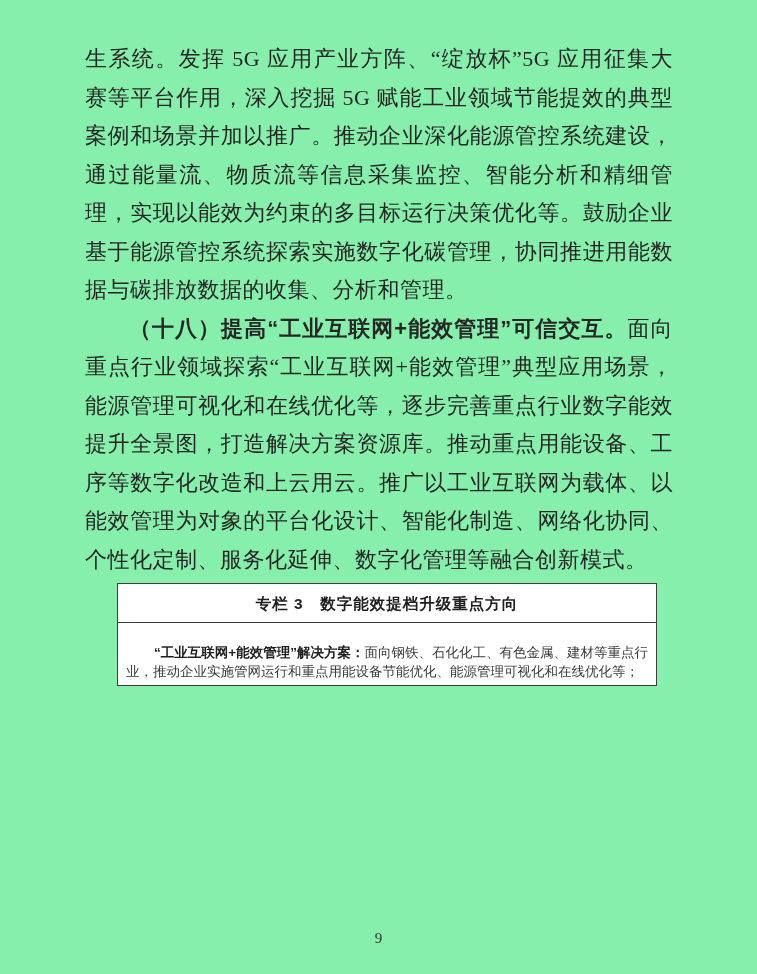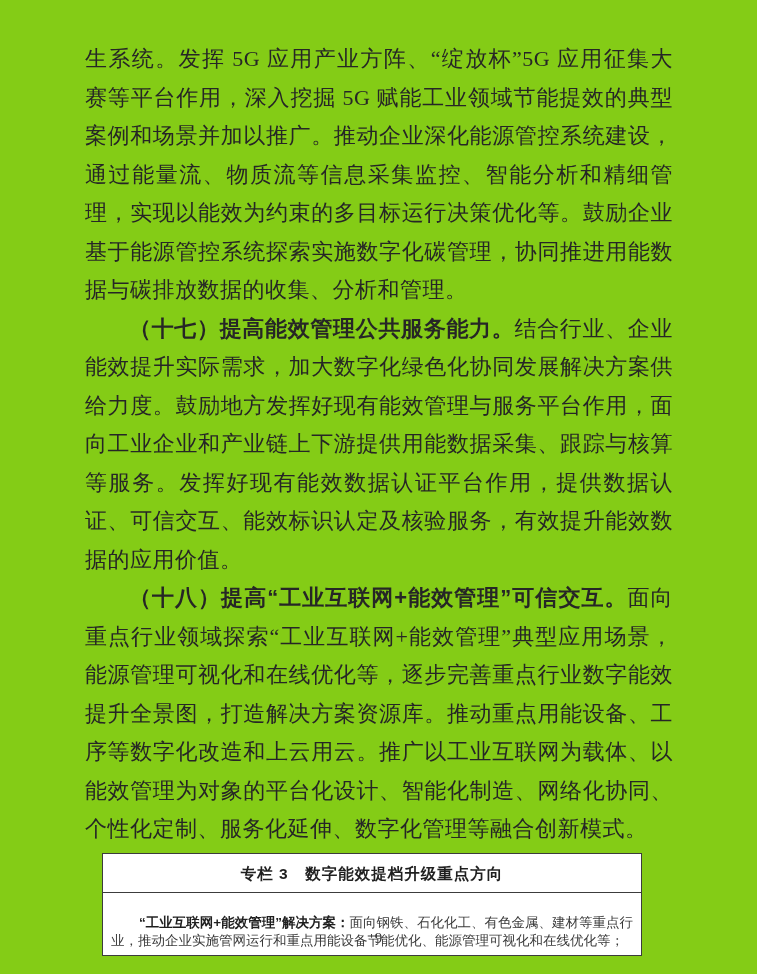--- a/index.html
+++ b/index.html
@@ -1,21 +1,21 @@
 <!DOCTYPE html>
 <html lang="zh"><head>
 <meta charset="utf-8">
 <style>
   * { margin: 0; padding: 0; box-sizing: border-box; }
   html, body { background: #ffffff; }
   .page {
     position: relative;
     width: 757px;
     height: 974px;
-    background: #84cc16;
+    background: #86efac;
     font-family: "Liberation Serif", "DejaVu Serif", serif;
     color: #262626;
     overflow: hidden;
     margin: 0 auto;
   }
   .content {
     position: absolute;
     left: 85px;
     top: 40px;
     width: 588px;
@@ -25,21 +25,21 @@
     line-height: 38.5px;
     text-align: justify;
     letter-spacing: 0.5px;
   }
   .para.indented { text-indent: 44px; }
   .para .lead {
     font-weight: bold;
     font-family: "Liberation Sans", "DejaVu Sans", sans-serif;
   }
   .callout {
-    margin: 4px 0 0 17px;
+    margin: 4px 0 0 32px;
     width: 540px;
     border: 1.5px solid #3c3c3c;
     background: #ffffff;
   }
   .callout-header {
     height: 39px;
     line-height: 39px;
     text-align: center;
     font-weight: bold;
     font-family: "Liberation Sans", "DejaVu Sans", sans-serif;
@@ -72,21 +72,20 @@
   }
 </style>
 </head>
 <body>
 
 <div class="page">
   <div class="content">
 
     <p class="para"><span class="body-text">生系统。发挥 5G 应用产业方阵、“绽放杯”5G 应用征集大赛等平台作用，深入挖掘 5G 赋能工业领域节能提效的典型案例和场景并加以推广。推动企业深化能源管控系统建设，通过能量流、物质流等信息采集监控、智能分析和精细管理，实现以能效为约束的多目标运行决策优化等。鼓励企业基于能源管控系统探索实施数字化碳管理，协同推进用能数据与碳排放数据的收集、分析和管理。</span></p>
 
-    <p class="para indented"><span class="lead">（十七）提高能效管理公共服务能力。</span><span class="body-text">结合行业、企业能效提升实际需求，加大数字化绿色化协同发展解决方案供给力度。鼓励地方发挥好现有能效管理与服务平台作用，面向工业企业和产业链上下游提供用能数据采集、跟踪与核算等服务。发挥好现有能效数据认证平台作用，提供数据认证、可信交互、能效标识认定及核验服务，有效提升能效数据的应用价值。</span></p>
 
     <p class="para indented"><span class="lead">（十八）提高“工业互联网+能效管理”可信交互。</span><span class="body-text">面向重点行业领域探索“工业互联网+能效管理”典型应用场景，能源管理可视化和在线优化等，逐步完善重点行业数字能效提升全景图，打造解决方案资源库。推动重点用能设备、工序等数字化改造和上云用云。推广以工业互联网为载体、以能效管理为对象的平台化设计、智能化制造、网络化协同、个性化定制、服务化延伸、数字化管理等融合创新模式。</span></p>
 
     <div class="callout">
       <div class="callout-header">专栏 3　数字能效提档升级重点方向</div>
       <div class="callout-body"><span class="box-lead">“工业互联网+能效管理”解决方案：</span><span>面向钢铁、石化化工、有色金属、建材等重点行业，推动企业实施管网运行和重点用能设备节能优化、能源管理可视化和在线优化等；</span></div>
     </div>
 
   </div>
 

